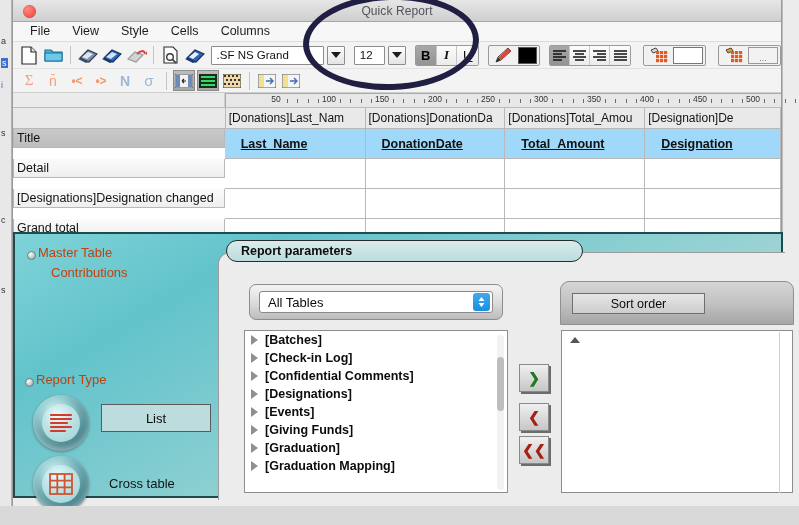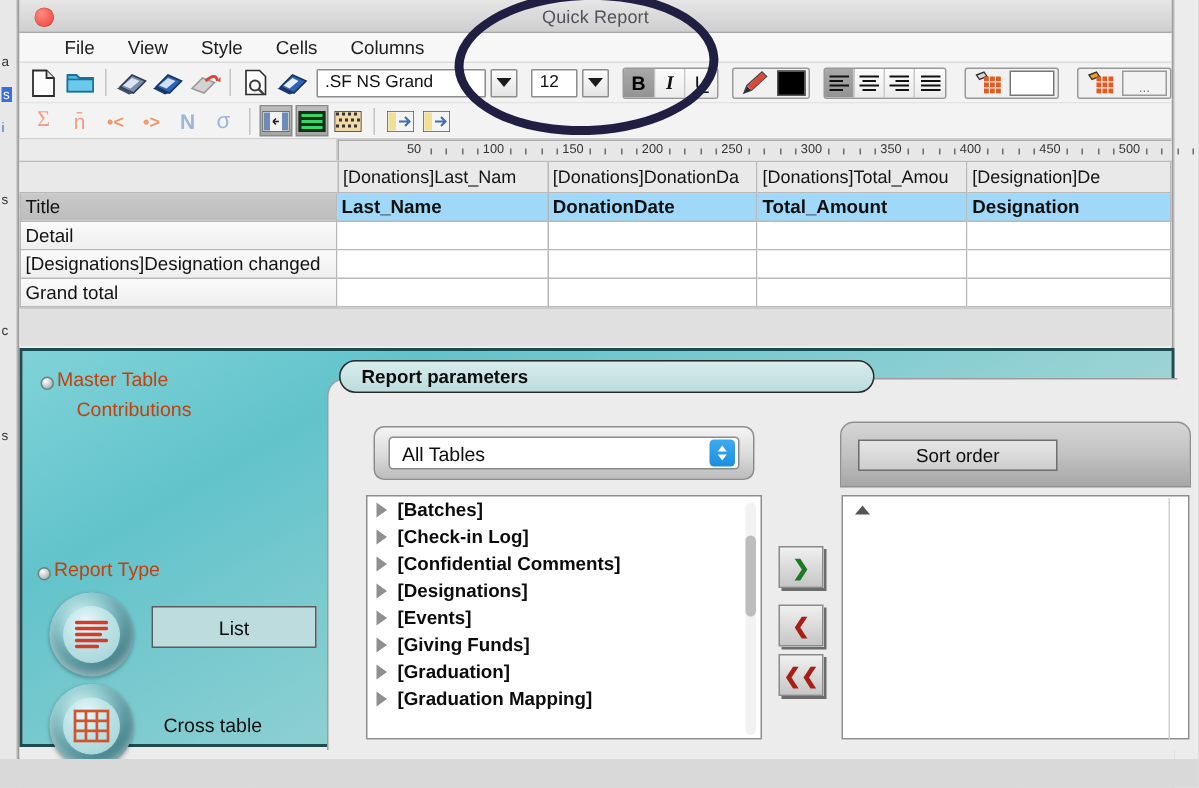--- a/index.html
+++ b/index.html
@@ -49,21 +49,21 @@
   .close-btn {
     position:absolute; left:10px; top:5px;
     width:13px; height:13px; border-radius:50%;
     background: radial-gradient(circle at 35% 30%, #ff8a80, #f2554b 70%, #d8433c);
     box-shadow: inset 0 0 0 .5px rgba(0,0,0,.18);
   }
 
   
   .menubar {
     height:20px; background:#f7f7f7; border-bottom:1px solid #dcdcdc;
-    display:flex; align-items:center; padding-left:19px;
+    display:flex; align-items:flex-start; padding-left:6px;
   }
   .menubar .mi {
     font-size:12.5px; color:#1d1d1d; padding:1px 11px; line-height:16px;
   }
 
   
   .toolbar1 {
     height:27px; background:#f3f3f3;
     display:flex; align-items:center; padding-left:4px; gap:0;
     border-bottom:1px solid #e2e2e2;
@@ -145,23 +145,23 @@
   }
   .ch.first { border-left:1px solid #b8b8b8; }
   .rowlabel {
     height:19px; border:1px solid #b8b8b8; border-top:none;
     display:flex; align-items:center; padding-left:3px;
     font-size:12.5px; color:#121212; white-space:nowrap; overflow:hidden;
   }
   .rowlabel.title { background:linear-gradient(#c9c9c9,#bdbdbd); }
   .rowlabel.plain { background:linear-gradient(#fbfbfb,#eeeeee); }
   .cell {
-    height:19px; border-right:1px solid #b8b8b8; border-bottom:1px solid #b8b8b8;
+    height:30px; border-right:1px solid #b8b8b8; border-bottom:1px solid #b8b8b8;
     background:#fff; font-size:12.5px; font-weight:700; color:#101010;
-    display:flex; align-items:center; padding-left:3px; white-space:nowrap; overflow:hidden;
+    display:flex; align-items:center; padding-left:16px; white-space:nowrap; overflow:hidden;text-decoration:underline;
   }
   .cell.hl { background:#9fd8f8; }
 
   .report-pad { height:26px; background:#e0e0e0; border-top:1px solid #c8c8c8;}
 
   
   .lower {
     position:absolute; left:0px; top:232px; width:770px; height:274px;
     background:#ececec;
   }

